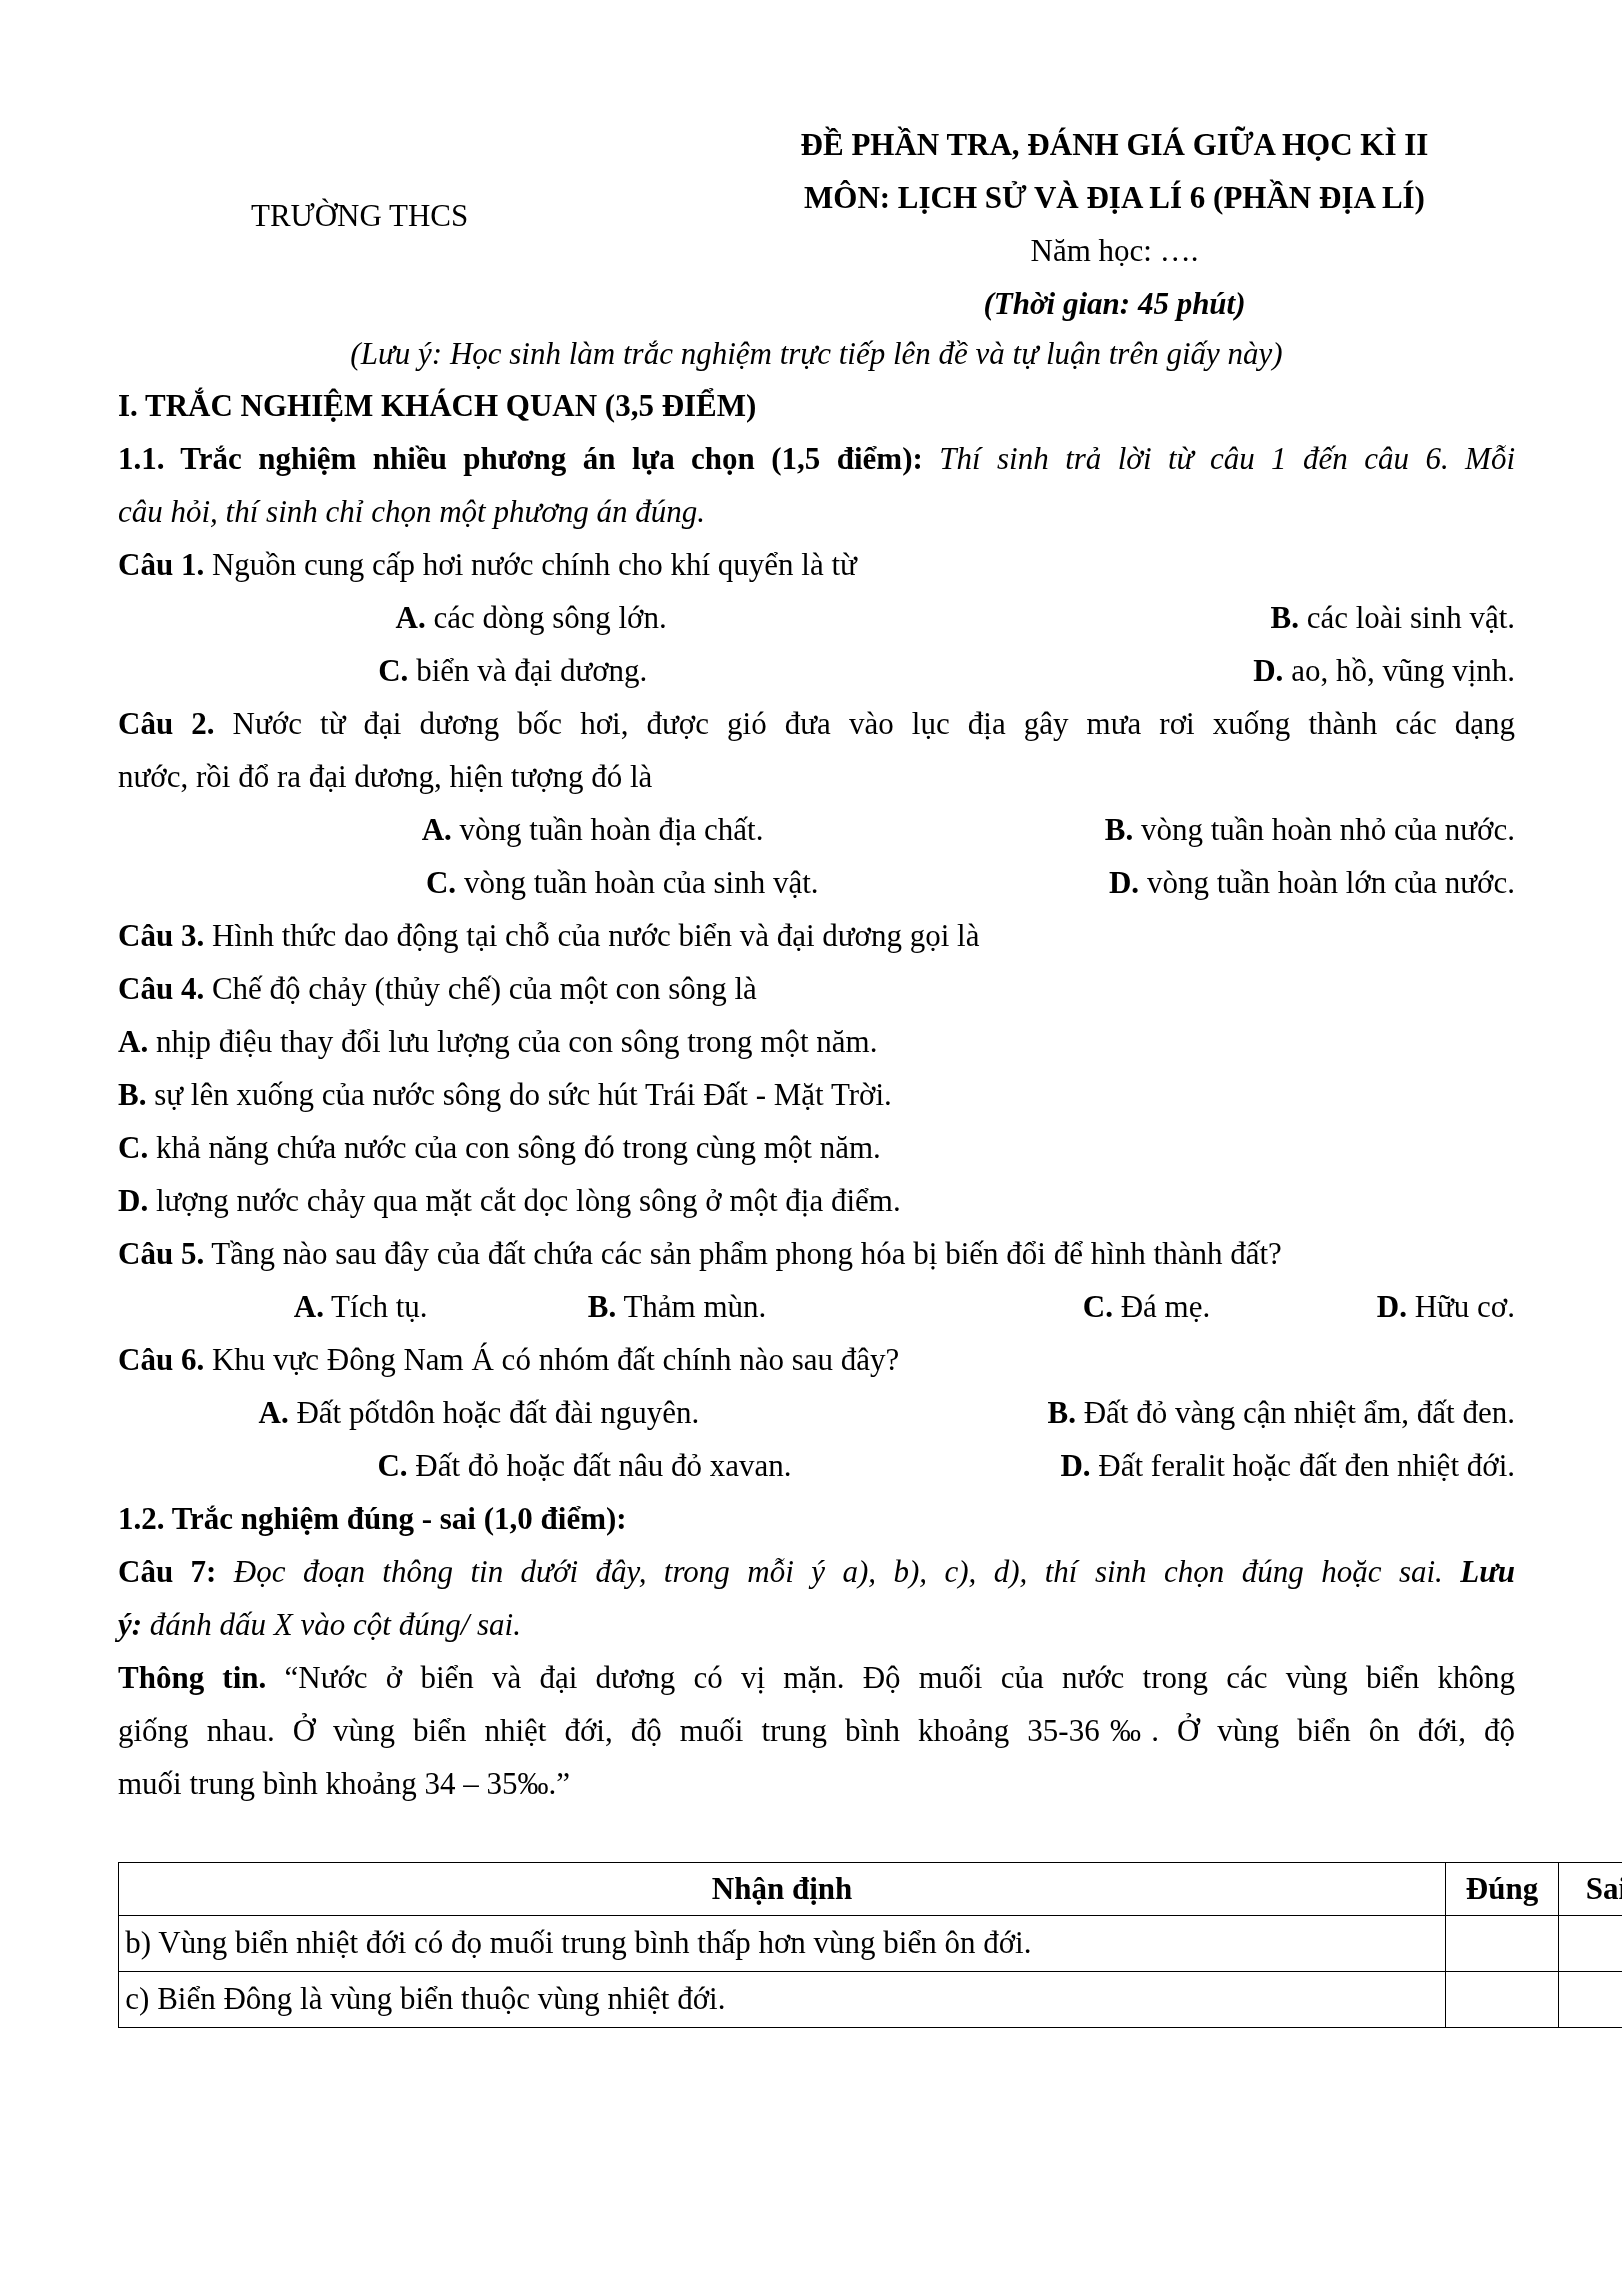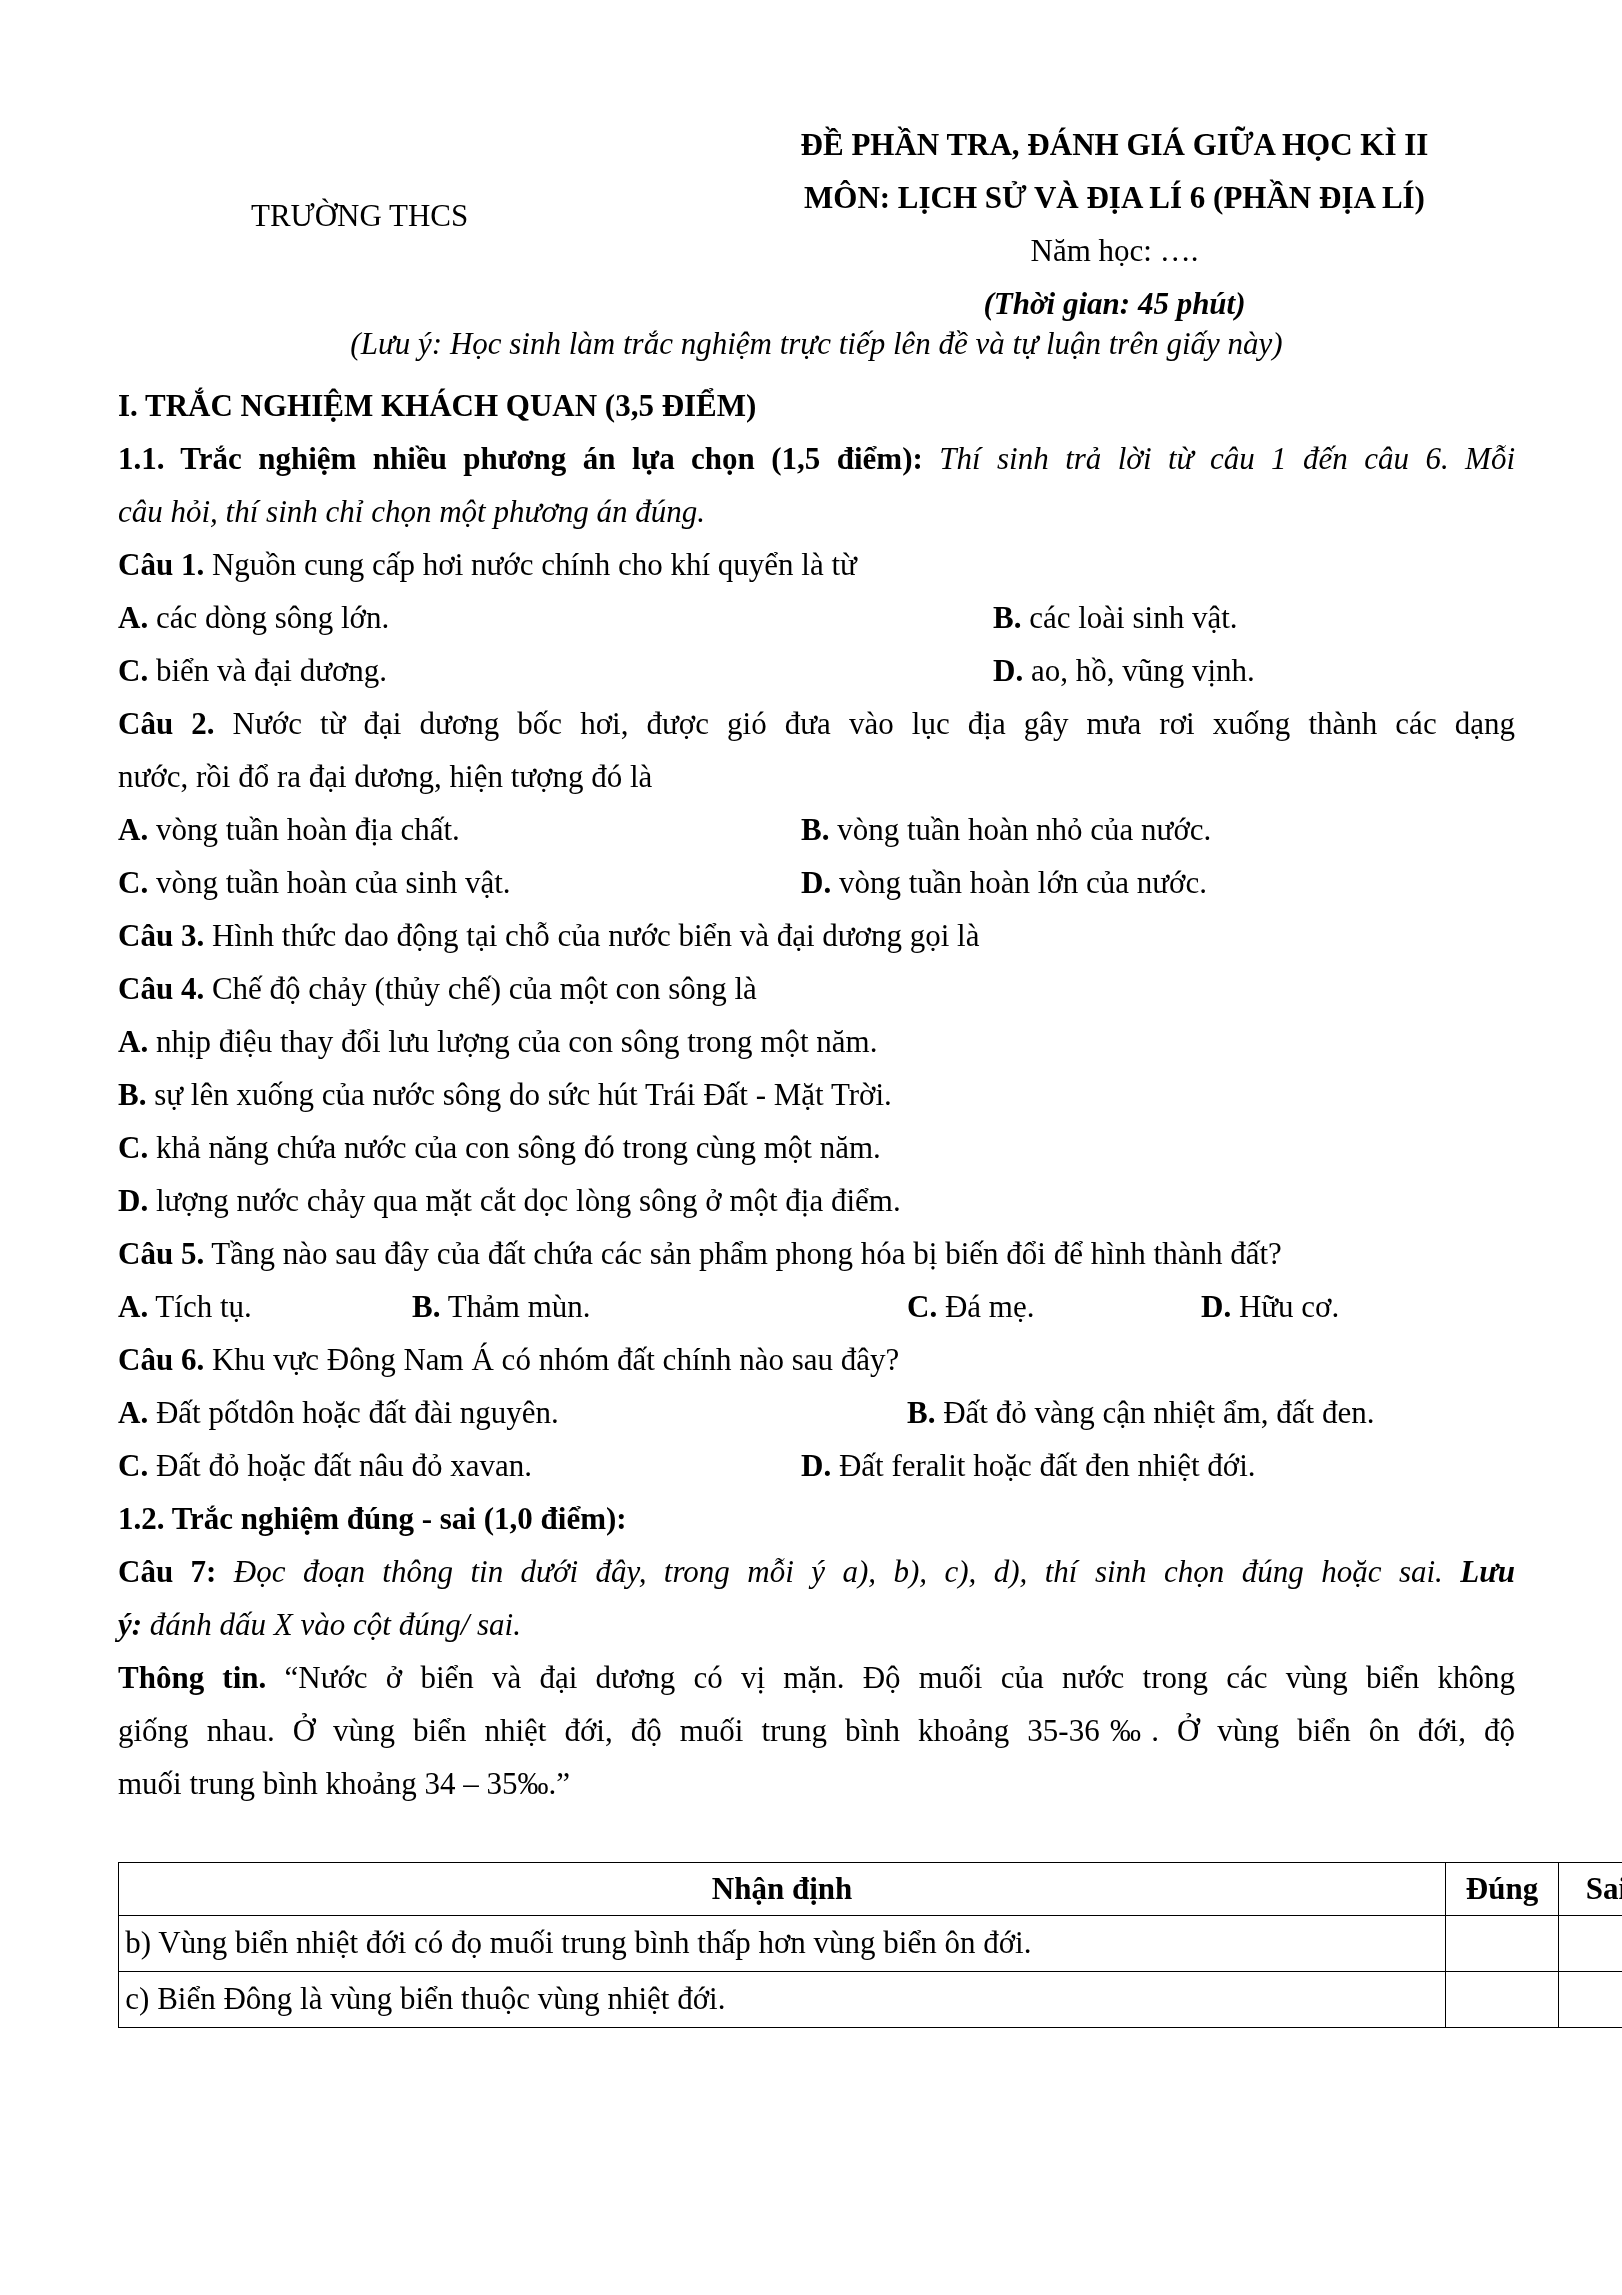--- a/index.html
+++ b/index.html
@@ -8,27 +8,27 @@
     font-family: "Liberation Serif", "DejaVu Serif", serif;
     color: #000000;
   }
   .page { position: absolute; left: 118px; top: 0; width: 1397px; font-size: 31px; line-height: 53px; }
   .hdr { position: absolute; top: 110px; left: 0; width: 1397px; height: 251px; }
   .school { position: absolute; left: 133px; top: 79px; font-weight: normal; font-size: 31px; }
   .hdr-right { position: absolute; left: 604px; width: 785px; top: 7.9px; text-align: center; }
   .hdr-right .l1, .hdr-right .l2 { font-weight: bold; line-height: 53px; }
   .hdr-right .l3 { line-height: 53px; }
   .hdr-right .l4 { font-weight: bold; font-style: italic; line-height: 53px; }
-  .note { position: absolute; top: 317px; left: 0; width: 1397px; text-align: center; font-style: italic; }
+  .note { position: absolute; top: 327px; left: 0; width: 1397px; text-align: center; font-style: italic; }
   .body { position: absolute; top: 379px; left: 0; width: 1397px; }
   .line { height: 53px; white-space: nowrap; }
   .b { font-weight: bold; }
   .i { font-style: italic; }
   .justify { text-align: justify; text-align-last: justify; white-space: normal; }
-  .row2 { display: flex; height: 53px; }
+  .row2 { display: flex; height: 53px; justify-content: flex-end; }
   .row2 > span { white-space: nowrap; }
   .opt { white-space: nowrap; }
   .q1opts .c1 { width: 875px; } 
   .q2opts .c1 { width: 683px; }
   .q3opts .c1 { width: 294px; } .q3opts .c2 { width: 389px; } .q3opts .c3 { width: 294px; }
   .q5opts .c1 { width: 294px; } .q5opts .c2 { width: 495px; } .q5opts .c3 { width: 294px; }
   .q6opts1 .c1 { width: 789px; }
   .q6opts2 .c1 { width: 683px; }
   table.tf { position: absolute; left: 0; top: 1862px; width: 1537px; border-collapse: collapse; font-size: 31px; }
   table.tf td, table.tf th { border: 1.6px solid #000; vertical-align: top; }

